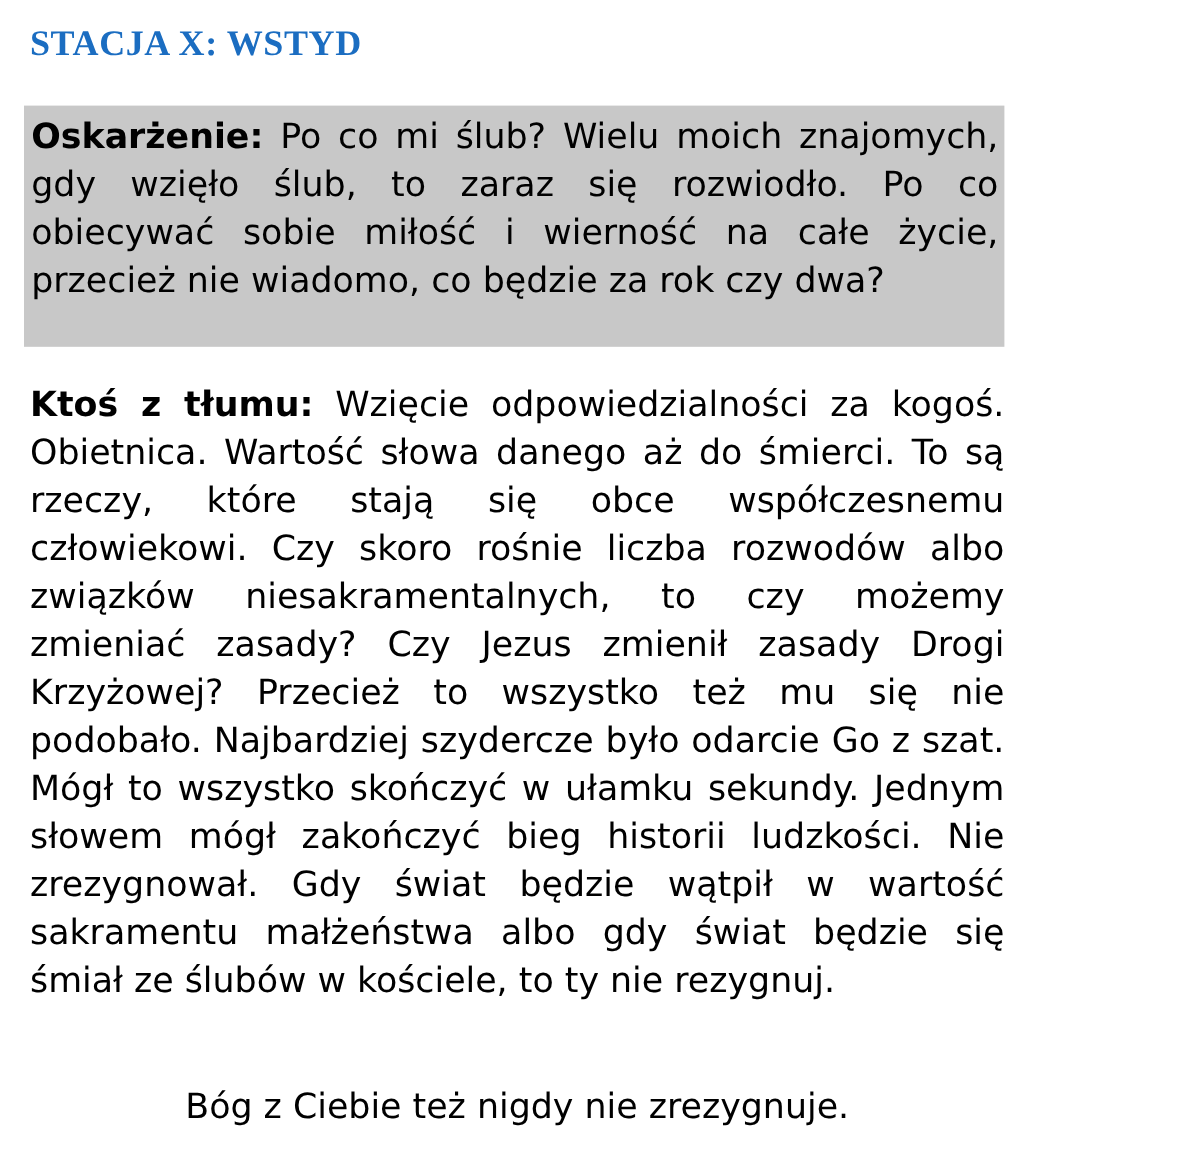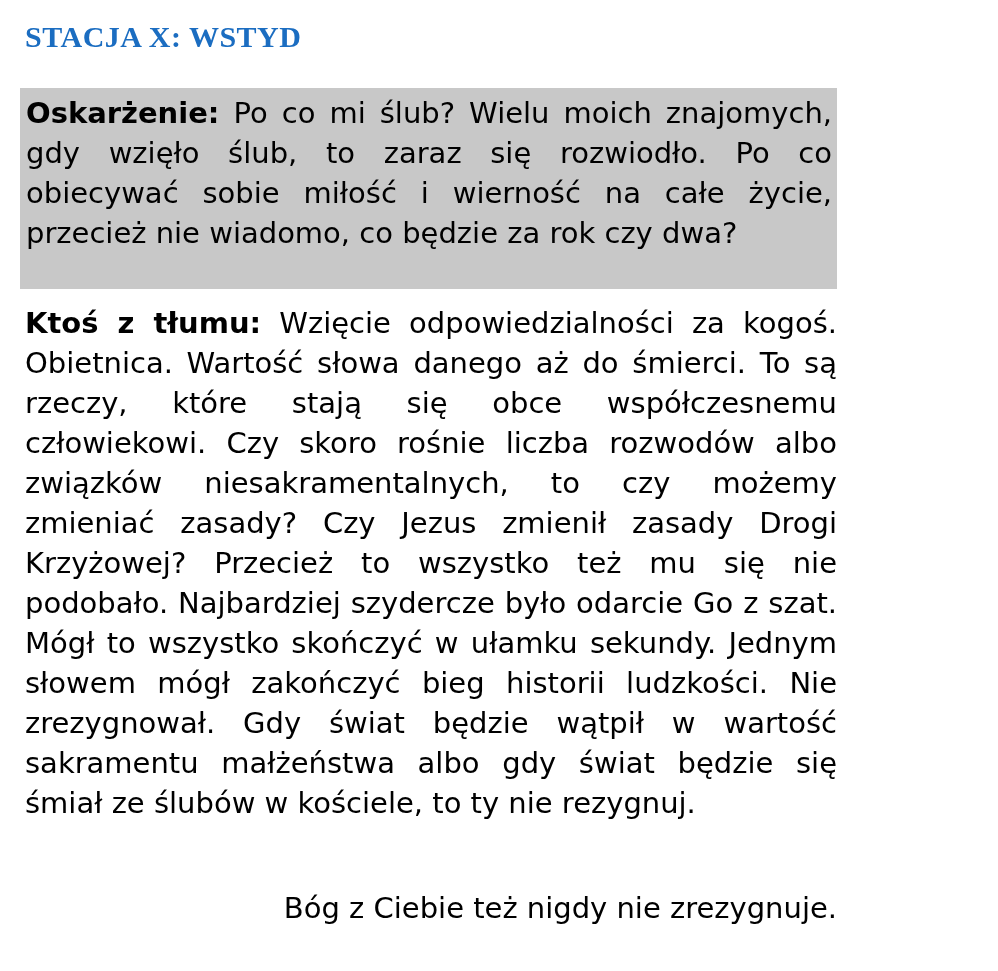--- a/index.html
+++ b/index.html
@@ -31,28 +31,28 @@
       line-height: 40px;
       text-align: justify;
       color: #000000;
     }
     .para .label {
       font-weight: bold;
     }
     .highlight-box {
       background: #C8C8C8;
       margin-left: -5px;
-      margin-bottom: 14px;
+      margin-bottom: 28px;
       padding: 5px 5px 36px 6px;
     }
     .crowd-para {
       margin-bottom: 65px;
     }
     .closing-para {
-      text-align: right;
+      text-align: center;
     }
   </style>
 </head>
 <body>
 
 <div class="page">
 
   <h1 class="doc-title">STACJA X: WSTYD</h1>
 
   <div class="highlight-box">

